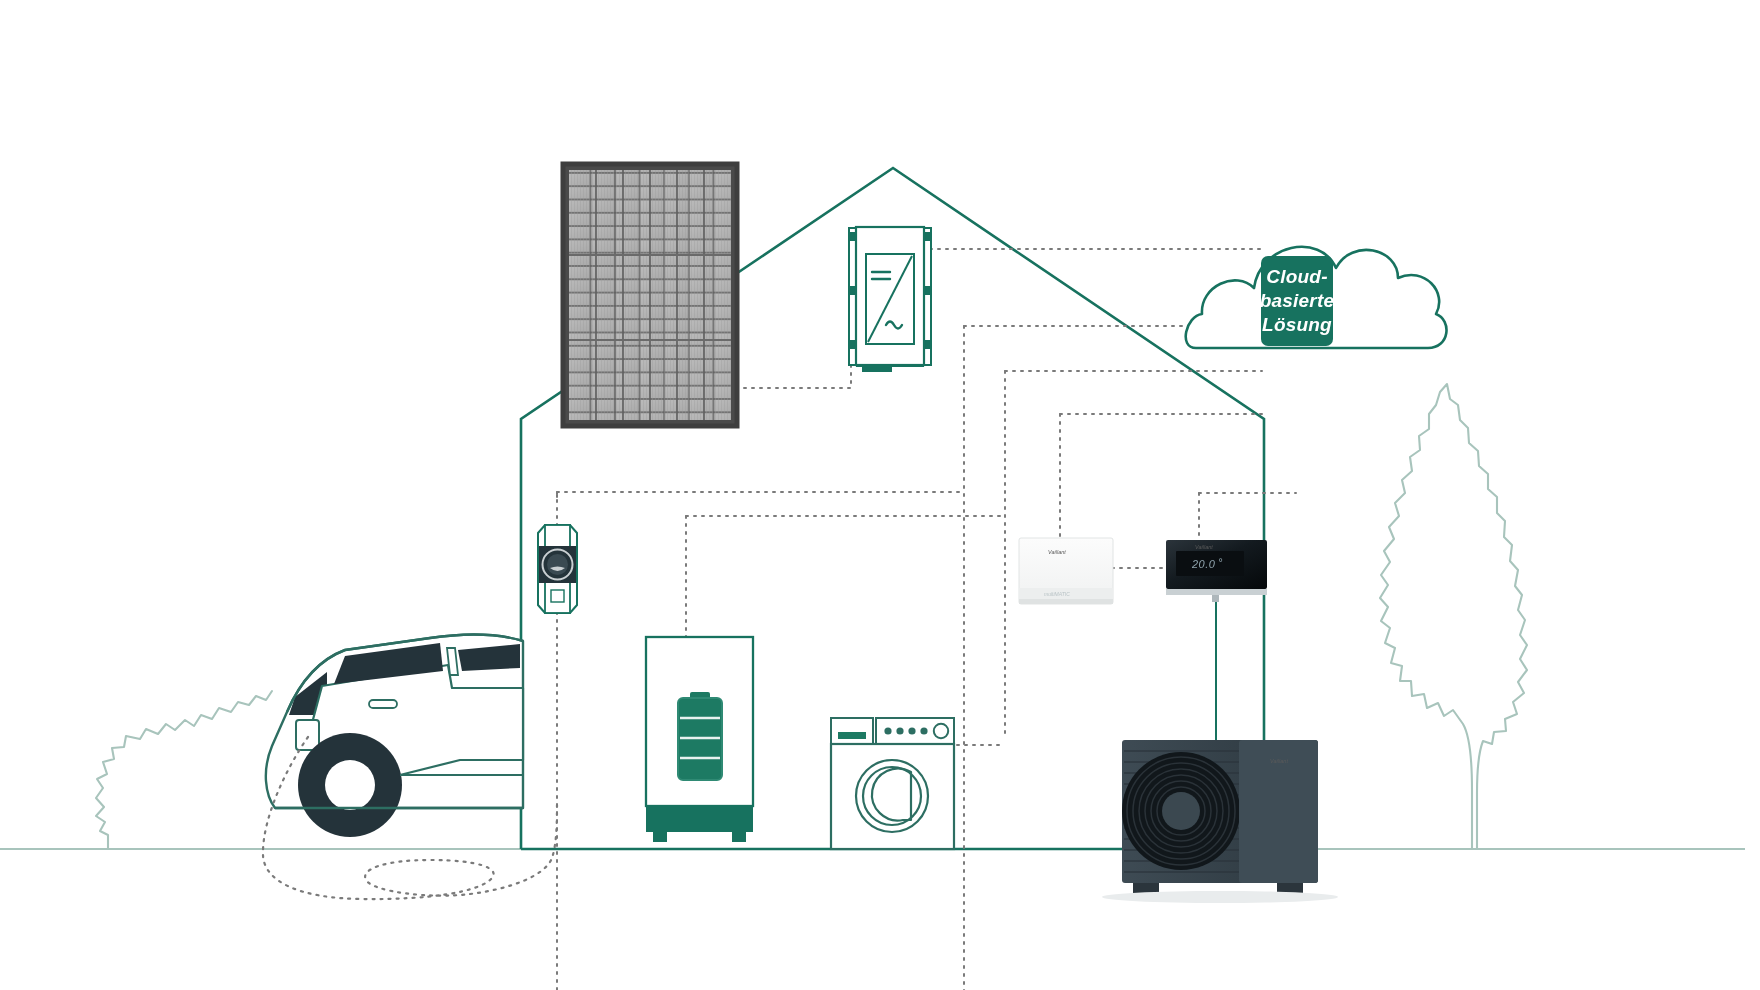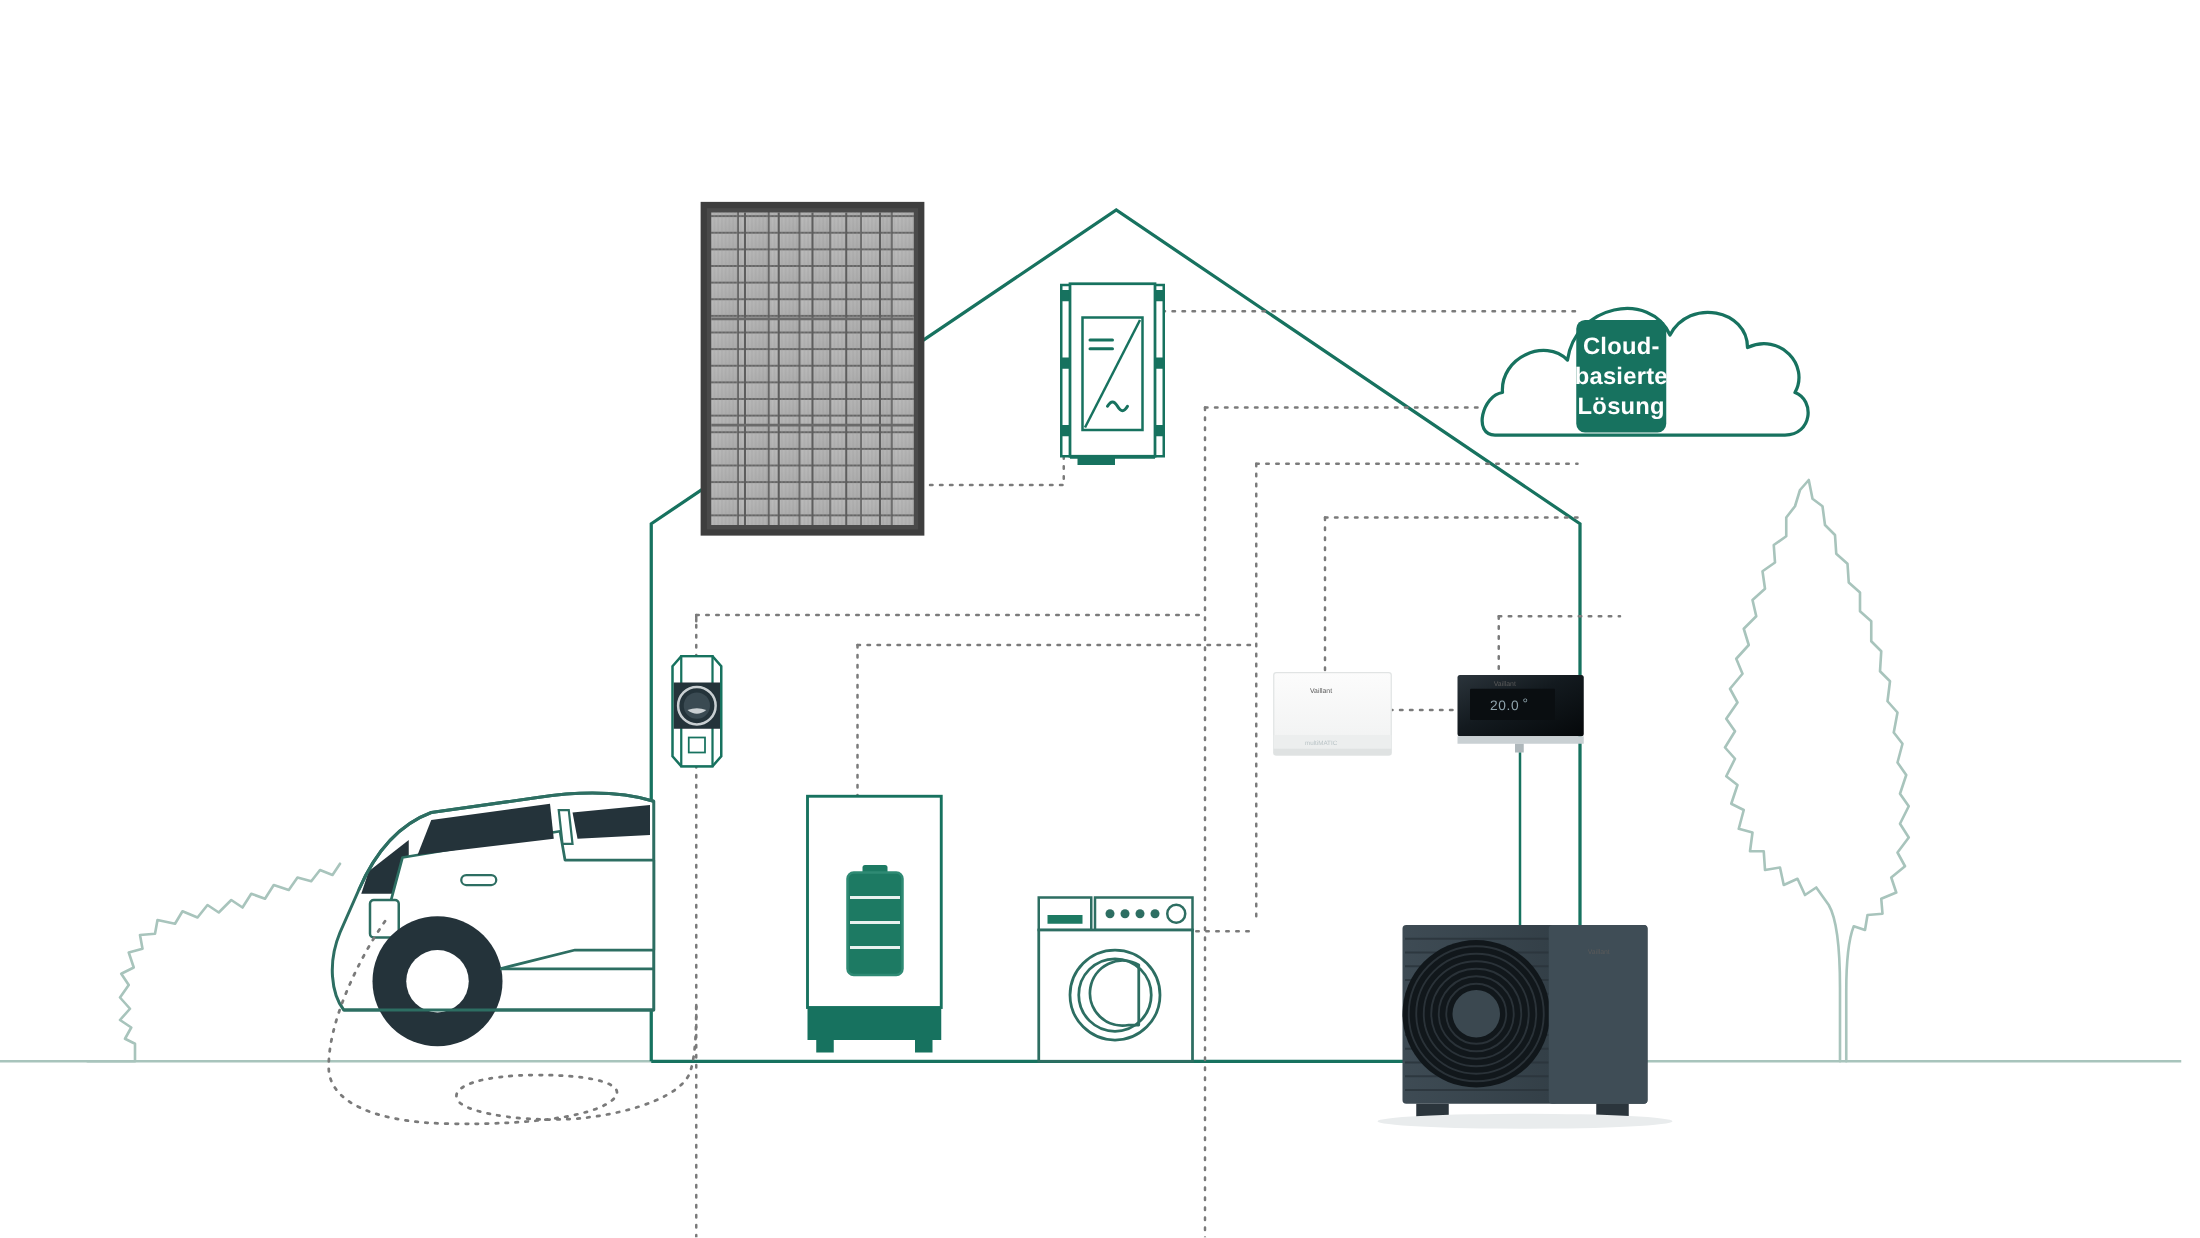--- a/index.html
+++ b/index.html
@@ -12,20 +12,21 @@
     width: 1760px;
     height: 990px;
     overflow: hidden;
     font-family: "Liberation Sans", sans-serif;
   }
   #stage {
     position: relative;
     width: 1560px;
     height: 990px;
     background: #ffffff;
+    font-style: italic;
   }
   #scene {
     position: absolute;
     left: 0;
     top: 0;
     width: 1760px;
     height: 990px;
     display: block;
   }
   .cloud-label-text {

